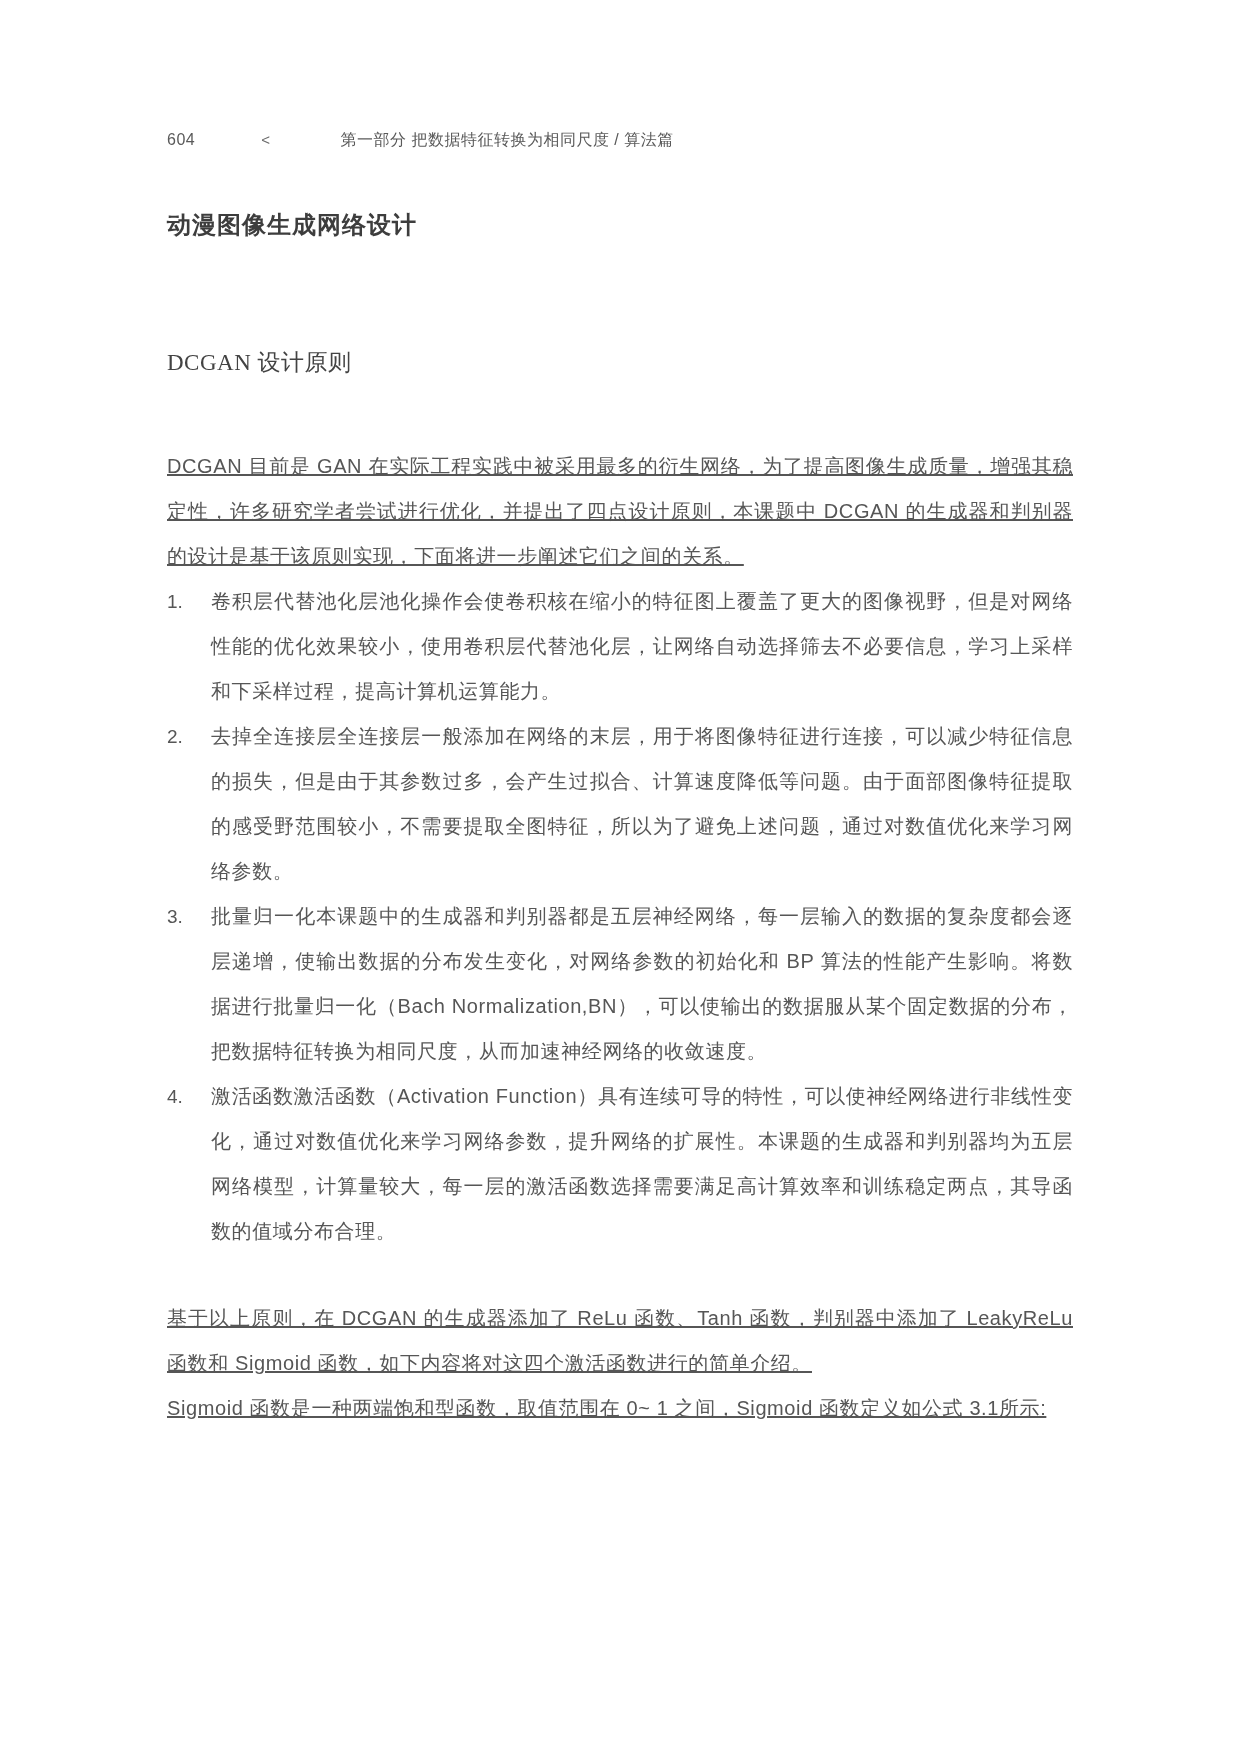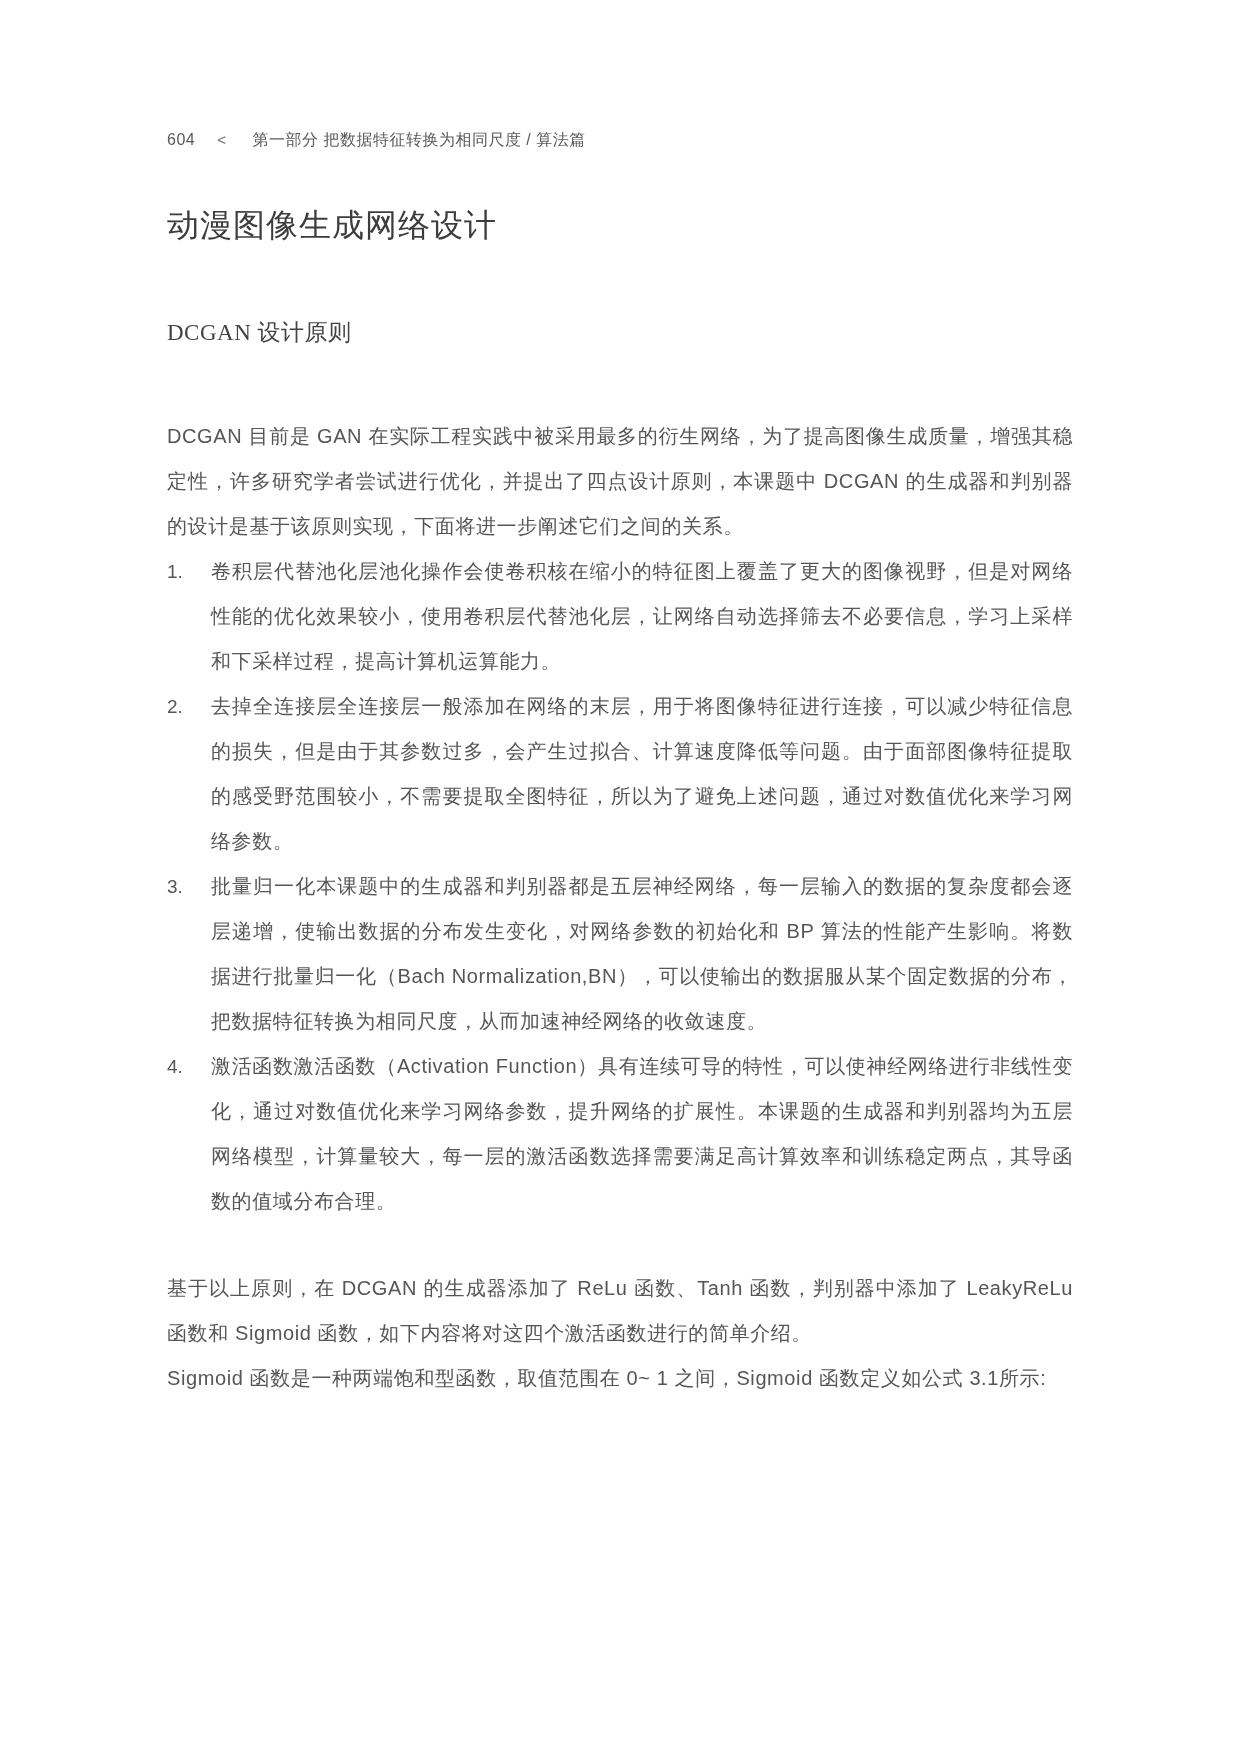--- a/index.html
+++ b/index.html
@@ -20,48 +20,49 @@
     overflow: hidden;
   }
   .page-header {
     display: flex;
     align-items: flex-end;
     font-size: 16px;
     line-height: 20px;
     color: #5a5a5a;
     letter-spacing: 0.5px;
     margin-bottom: 56px;
+    gap: 44px;
   }
   .page-header .page-num { margin-right: 22px; }
   .page-header .nav-sym  { margin-right: 26px; font-size: 15px; color: #6a6a6a; }
   .article-title {
-    font-size: 32px;
+    font-size: 24px;
     line-height: 38px;
-    font-weight: 400;
+    font-weight: 700;
     color: #3d3d3d;
     letter-spacing: 1px;
-    margin: 0 0 74px 0;
+    margin: 0 0 104px 0;
   }
   .section-heading {
     font-size: 23px;
     line-height: 30px;
     font-weight: 500;
     color: #434343;
     letter-spacing: 0.5px;
     margin: 0 0 66px 0;
     font-family: Liberation Serif, serif;
   }
   .body-text {
     font-size: 20px;
     line-height: 45px;
     color: #565656;
     letter-spacing: 0.6px;
     text-align: justify;
   }
-  p.body-text { margin: 0; }
+  p.body-text { margin: 0; text-decoration: underline; }
   .intro { margin-bottom: 40px; }
   .principles-list { margin: 0 0 42px 0; padding: 0; list-style: none; }
   .principle-item { display: flex; align-items: flex-start; }
   .principle-num {
     flex: 0 0 44px;
     font-size: 19px;
     line-height: 45px;
     color: #565656;
   }
   .principle-text { flex: 1 1 auto; }

